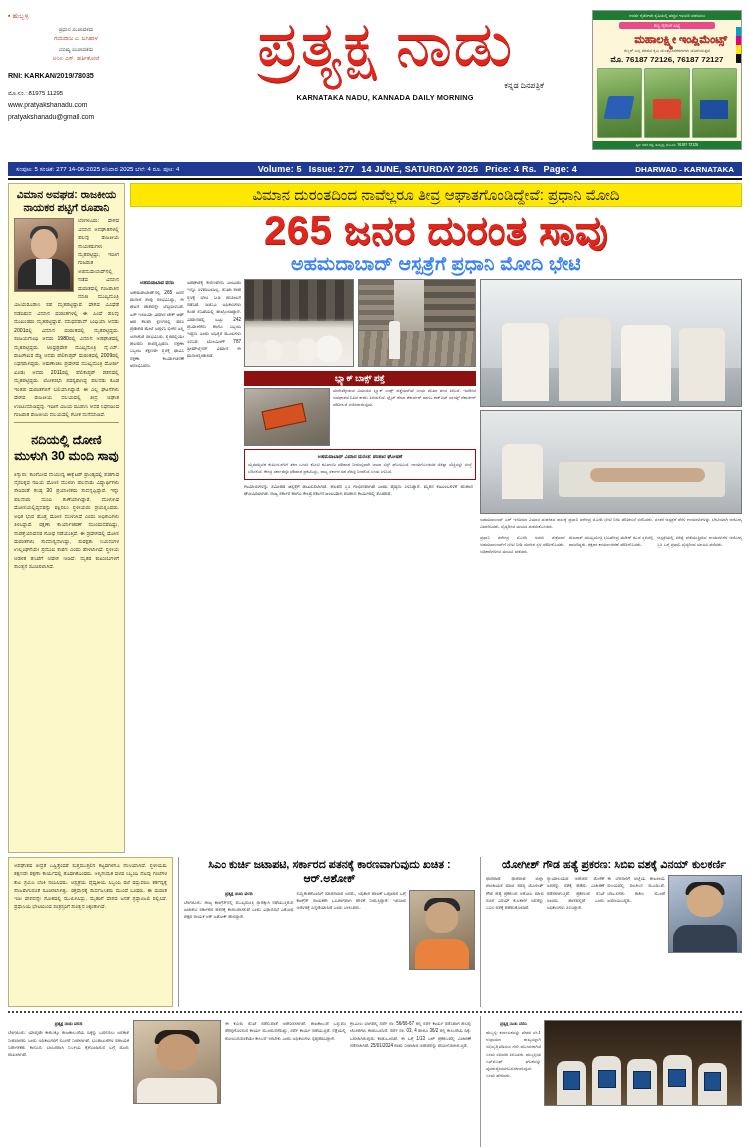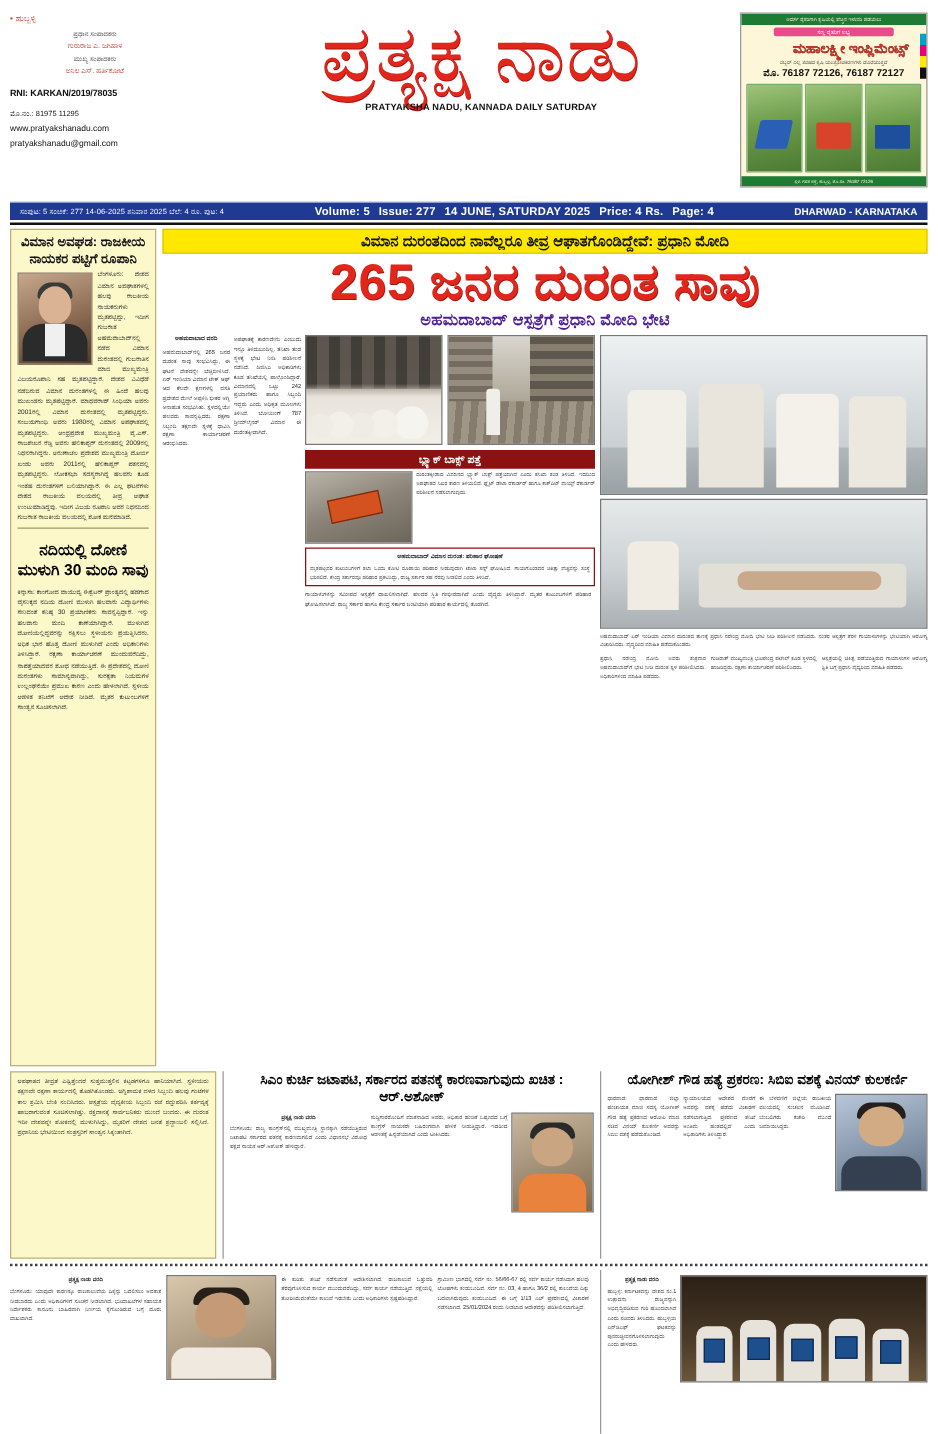--- a/index.html
+++ b/index.html
@@ -59,21 +59,21 @@
   .color-bars { position: absolute; right: -1px; top: 16px; width: 6px; }
   .color-bars span { display: block; height: 9px; }
 
   
   .blue-bar {
     background: #1f3a93; color: #fff; height: 15px;
     display: flex; align-items: center; padding: 0 8px; margin-top: 3px;
     border-top: 1px solid #fff;
   }
   .bb-kn { font-size: 6px; width: 230px; letter-spacing: .1px; }
-  .bb-mid { flex: 1; text-align: center; font-size: 9px; font-weight: bold; letter-spacing: .2px; }
+  .bb-mid { flex: 1; text-align: right; font-size: 9px; font-weight: bold; letter-spacing: .2px; }
   .bb-mid span { margin-right: 7px; }
   .bb-right { font-size: 8px; font-weight: bold; width: 150px; text-align: right; }
   .rule-thin { border-top: 2px solid #111; margin-top: 2px; }
 
   
   .main-area { display: flex; margin-top: 3px; height: 670px; }
 
   
   .left-col {
     width: 165px; background: #fdf8c9; border: 1px solid #b9b37a;
@@ -90,30 +90,30 @@
   .face .hair { width: 28px; height: 13px; background: #3a3a3a; border-radius: 14px 14px 3px 3px; position: absolute; top: 7px; left: -14px; }
   .face .body { width: 52px; height: 30px; background: #2b2b2b; border-radius: 16px 16px 0 0; position: absolute; top: 40px; left: -26px; }
   .face .shirt { width: 16px; height: 26px; background: #f0f0f0; position: absolute; top: 40px; left: -8px; }
   .lc-body { font-size: 5.2px; line-height: 1.62; text-align: justify; color: #222; margin-top: 2px; }
   .lc-head2 { font-size: 12.5px; font-weight: bold; text-align: center; line-height: 1.25; margin: 6px 0 3px; }
   .lc-rule { border-top: 1px solid #a09860; margin: 4px 0; }
 
   
   .cr-col { flex: 1; margin-left: 5px; display: flex; flex-direction: column; }
   .kicker {
-    background: #ffe800; color: #111; font-size: 12px; font-weight: bold;
+    background: #ffe800; color: #111; font-size: 15px; font-weight: normal;
     text-align: center; padding: 2px 4px; border: 1px solid #d8c800; line-height: 1.2;
   }
   .big-head {
     font-size: 40px; font-weight: bold; color: #e1261c; text-align: center;
     line-height: 1.0; margin-top: 3px; letter-spacing: .5px;
     text-shadow: .6px .6px 0 #a3150e;
   }
   .sub-head {
-    font-size: 13px; font-weight: bold; color: #4c1d95; text-align: center;
+    font-size: 19px; font-weight: bold; color: #3b82f6; text-align: center;
     line-height: 1.15; margin-top: 3px; letter-spacing: .2px;
   }
 
   .story-grid { display: flex; margin-top: 4px; flex: 1; }
   .txt-col { width: 57px; font-size: 4.6px; line-height: 1.6; text-align: justify; color: #222; padding-right: 3px; }
   .txt-col .byline { text-align: center; font-weight: bold; font-size: 4.8px; margin-bottom: 2px; }
   .media-col { flex: 1; display: flex; flex-direction: column; }
 
   .photo-row { display: flex; gap: 4px; }
   .photo {
@@ -248,21 +248,22 @@
       <div class="rni">RNI: KARKAN/2019/78035</div>
       <div class="contacts">
         <div class="phone">ಮೊ.ನಂ.: 81975 11295</div>
         <div>www.pratyakshanadu.com</div>
         <div>pratyakshanadu@gmail.com</div>
       </div>
     </div>
 
     <div class="mast-center">
       <div class="mast-title">ಪ್ರತ್ಯಕ್ಷ ನಾಡು</div>
-      <div class="mast-sub-en">PRATYAKSHA NADU, KANNADA DAILY SATURDAY</div>
+      <div class="mast-sub-kn">ಕನ್ನಡ ದಿನಪತ್ರಿಕೆ</div>
+      <div class="mast-sub-en">KARNATAKA NADU, KANNADA DAILY MORNING</div>
     </div>
 
     <div class="mast-ad">
       <div class="ad-top">ಆದರ್ಶ ರೈತರಿಗಾಗಿ ಕೃಷಿಯಲ್ಲಿ ಹೆಚ್ಚಿನ ಇಳುವರಿ ಪಡೆಯಲು</div>
       <div class="ad-pink">ಸಣ್ಣ ರೈತರಿಗೆ ಲಭ್ಯ</div>
       <div class="ad-name">ಮಹಾಲಕ್ಷ್ಮೀ ಇಂಪ್ಲಿಮೆಂಟ್ಸ್</div>
       <div class="ad-desc">ರಬ್ಬರ್ ಎಲ್ಲ ತರಹದ ಕೃಷಿ ಯಂತ್ರೋಪಕರಣಗಳು ದೊರೆಯುತ್ತದೆ</div>
       <div class="ad-phone">ಮೊ. 76187 72126, 76187 72127</div>
       <div class="ad-photos">
         <div class="ad-photo ad-p1">

